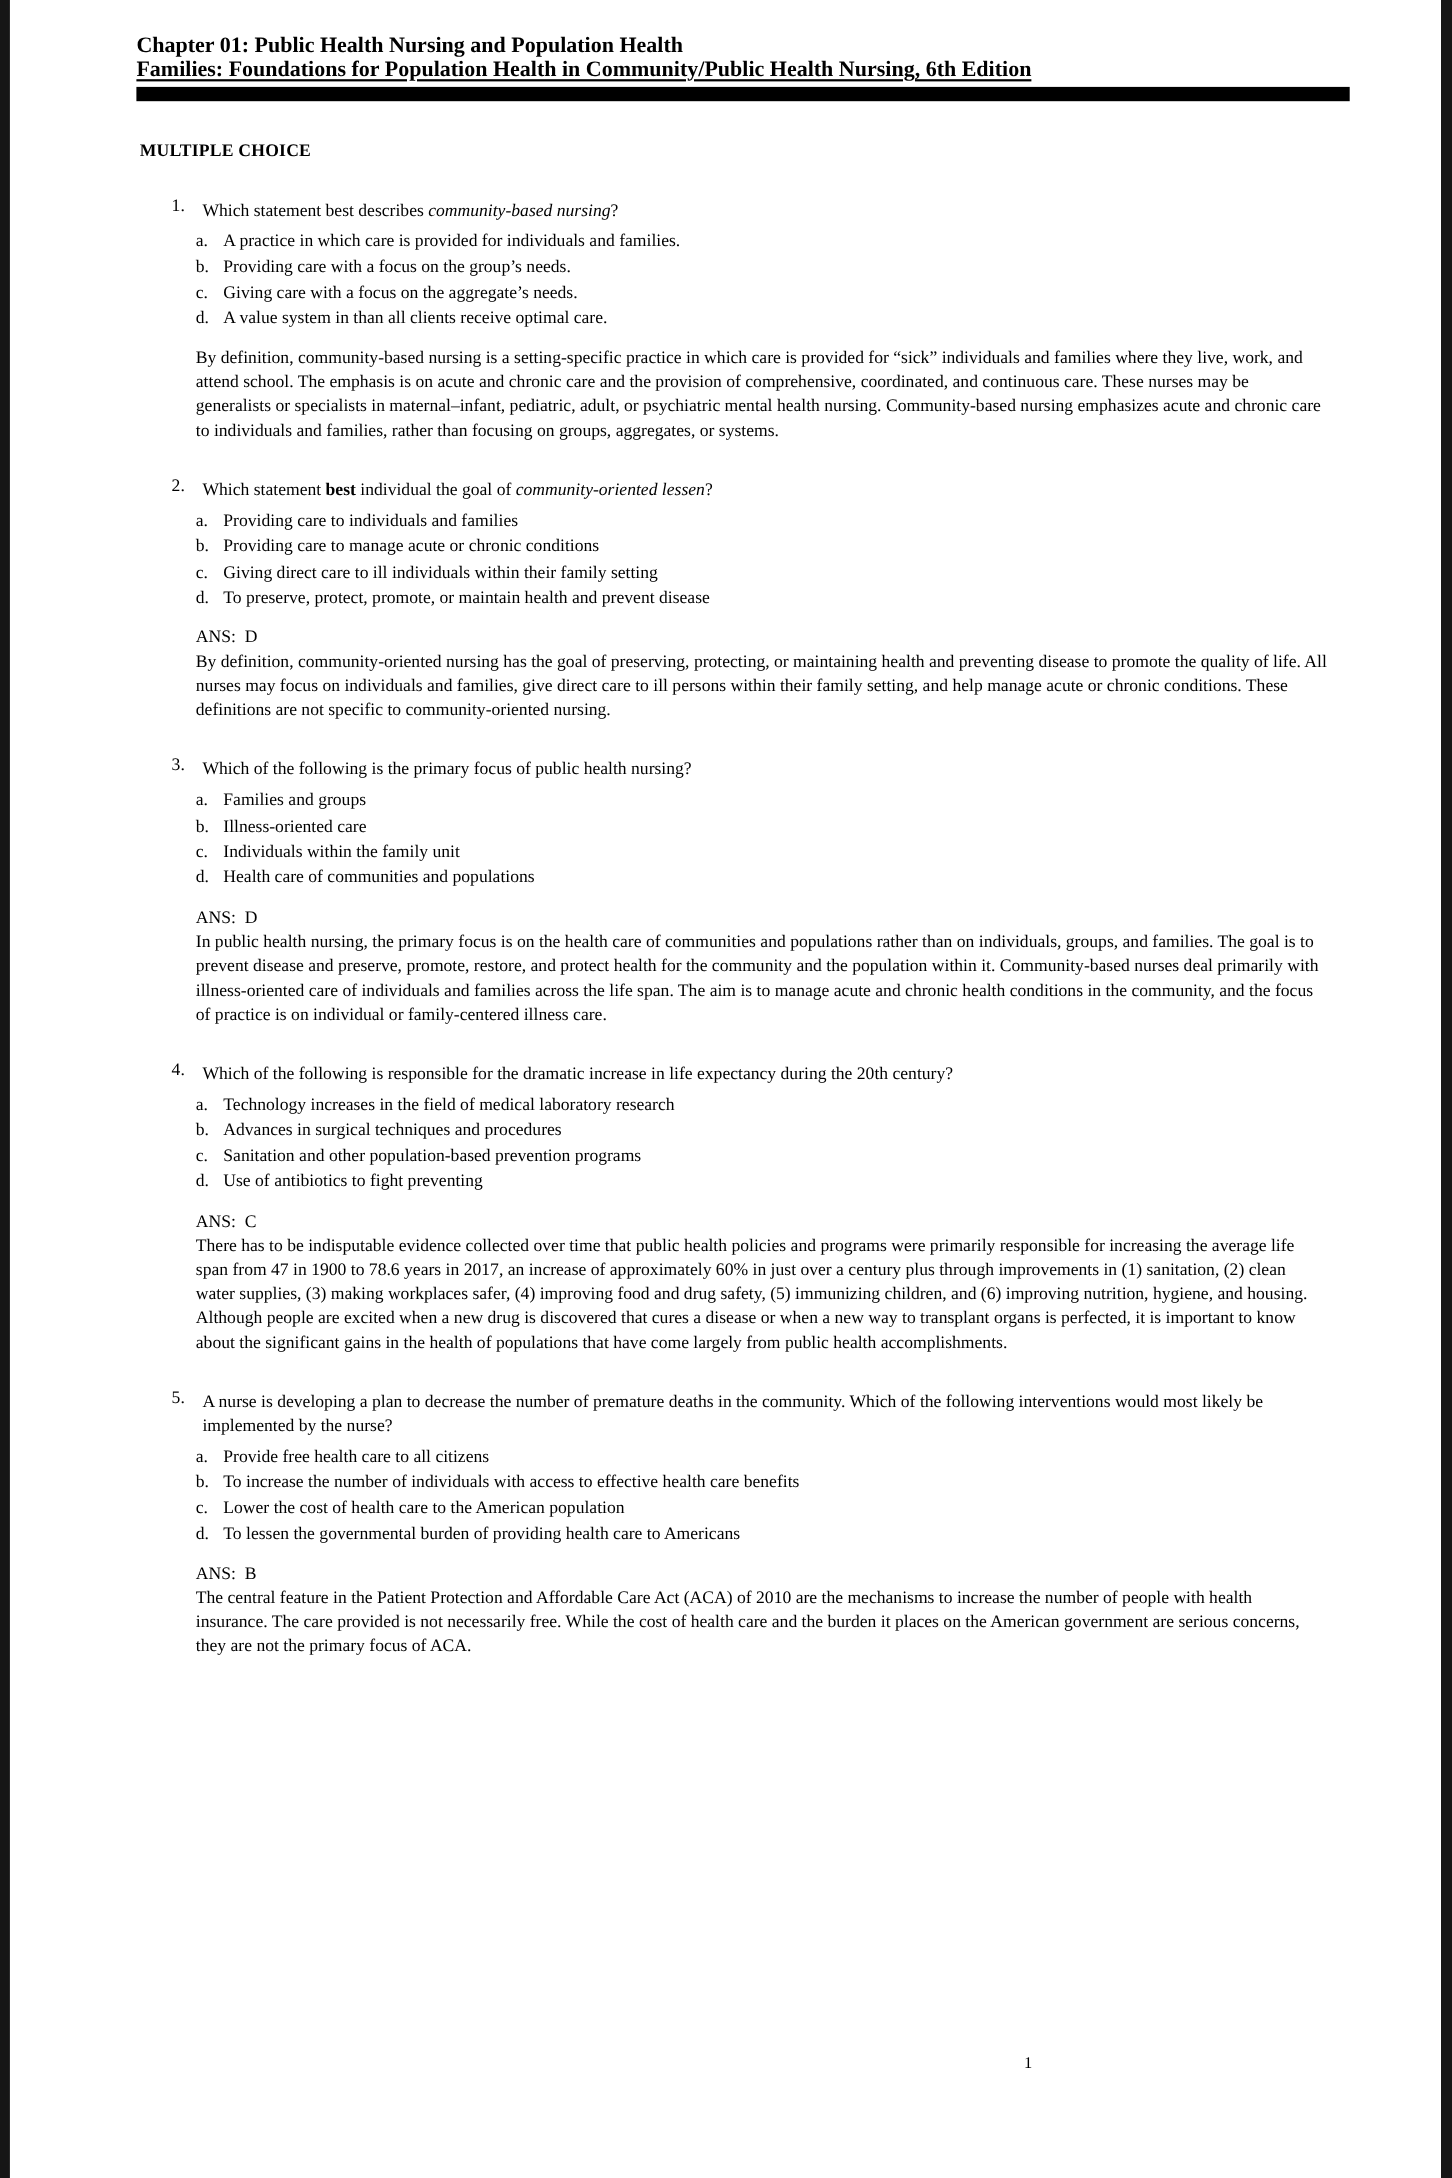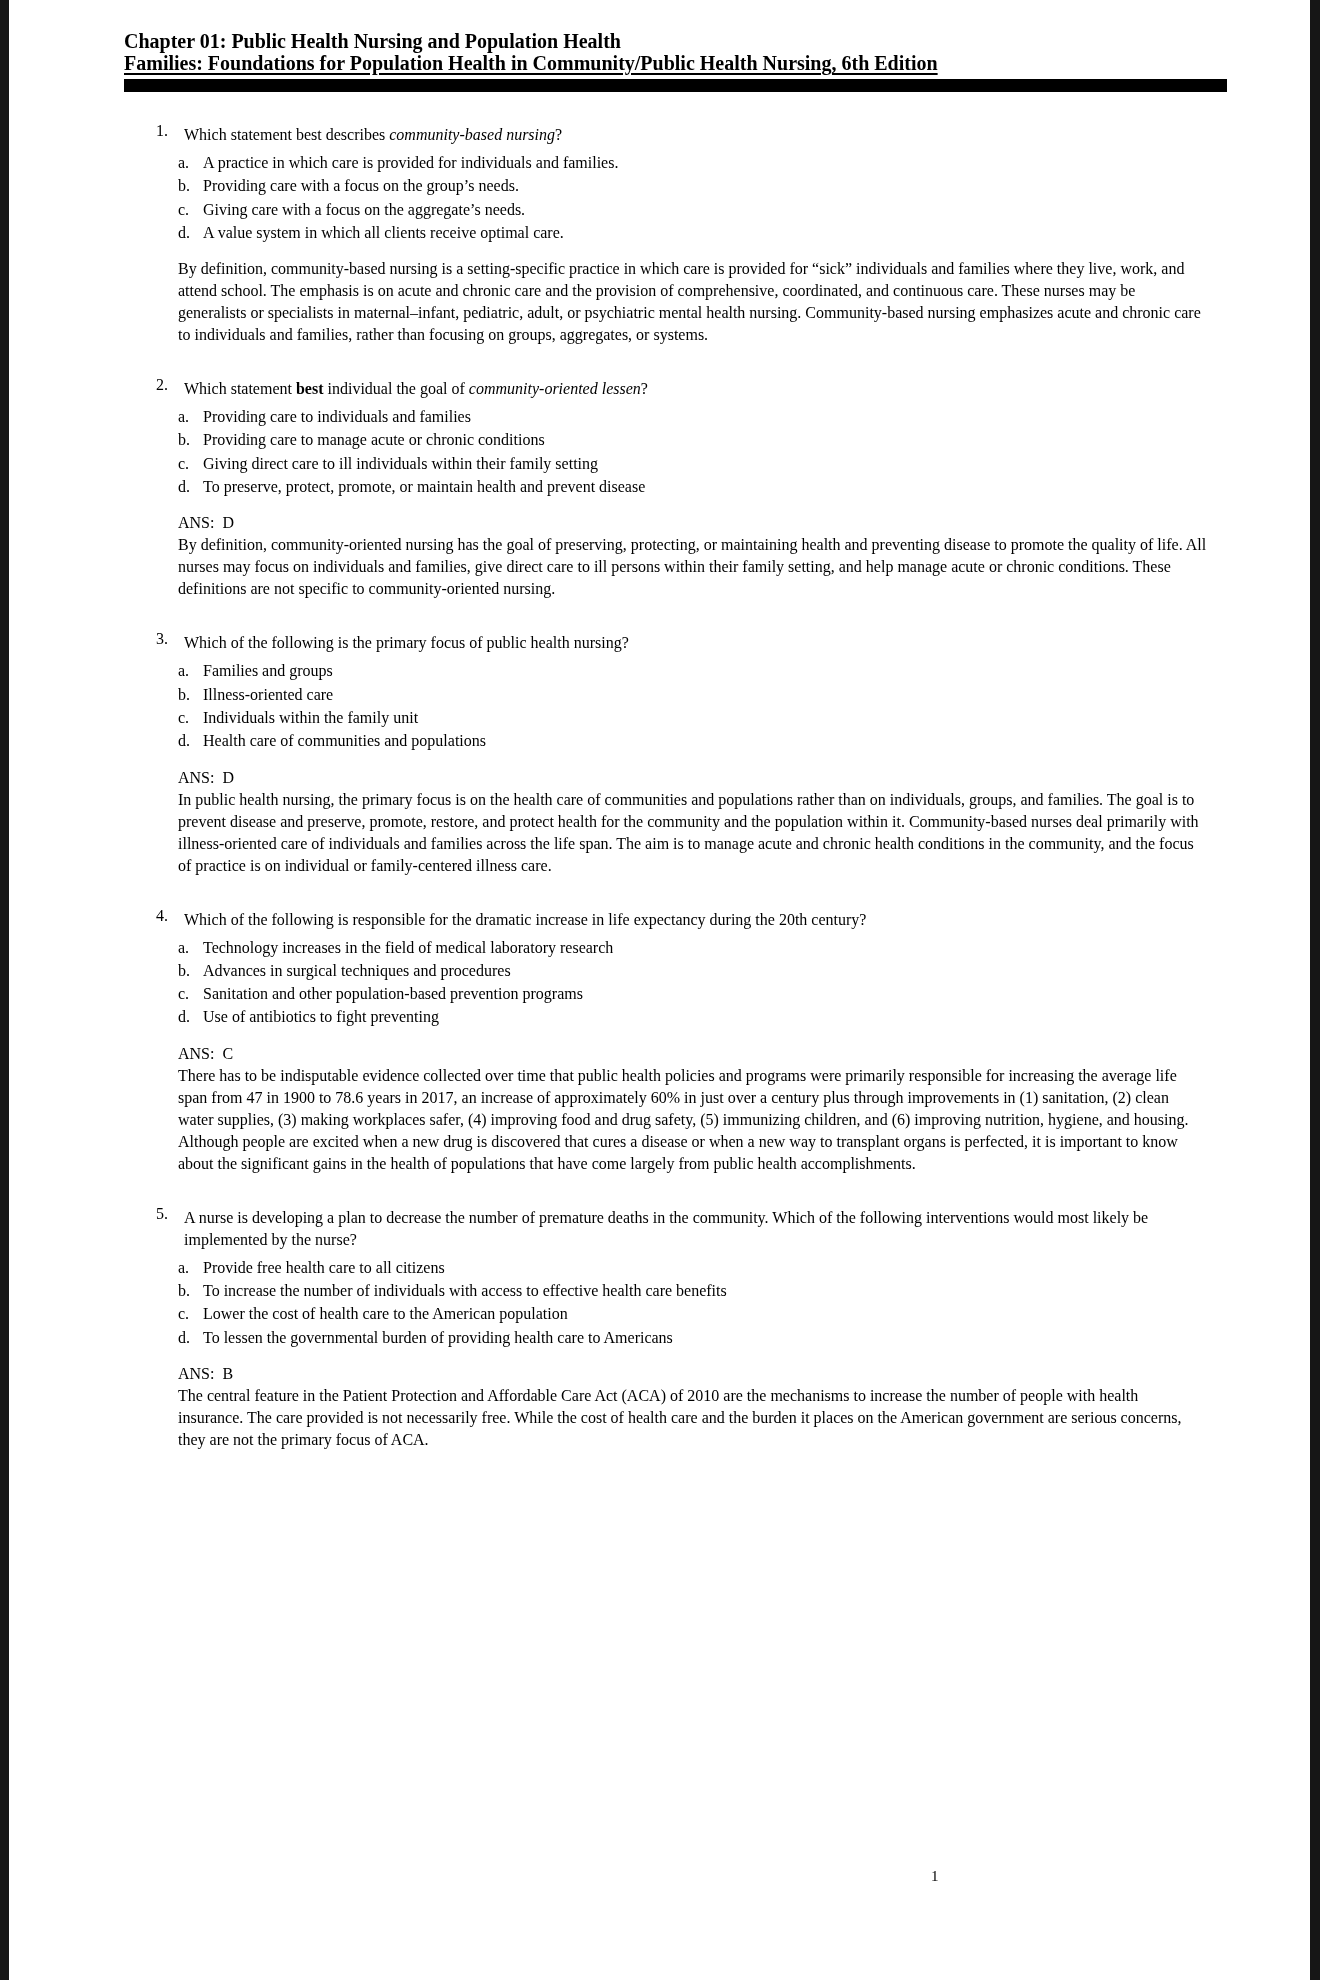--- a/index.html
+++ b/index.html
@@ -80,20 +80,21 @@
 <div class="edge-strip right"></div>
 
 <div class="doc">
 
   <header class="header">
     <div>Chapter 01: Public Health Nursing and Population Health</div>
     <div class="subtitle">Families: Foundations for Population Health in Community/Public Health Nursing, 6th Edition</div>
   </header>
   <div class="header-rule"></div>
 
+  <div class="section-heading">MULTIPLE CHOICE</div>
 
   <main class="questions">
 
     <section class="question">
       <div class="q-row">
         <span class="q-num">1.</span>
         <p class="q-stem"><span>Which statement best describes </span><span class="it">community-based nursing</span><span>?</span></p>
       </div>
       <div class="options">
         <div class="opt">
@@ -103,21 +104,21 @@
         <div class="opt">
           <span class="opt-letter">b.</span>
           <span class="opt-text">Providing care with a focus on the group’s needs.</span>
         </div>
         <div class="opt">
           <span class="opt-letter">c.</span>
           <span class="opt-text">Giving care with a focus on the aggregate’s needs.</span>
         </div>
         <div class="opt">
           <span class="opt-letter">d.</span>
-          <span class="opt-text">A value system in which all clients receive optimal care.</span>
+          <span class="opt-text">A value system in than all clients receive optimal care.</span>
         </div>
       </div>
       <div class="ans">
         <p class="rationale">By definition, community-based nursing is a setting-specific practice in which care is provided for “sick” individuals and families where they live, work, and attend school. The emphasis is on acute and chronic care and the provision of comprehensive, coordinated, and continuous care. These nurses may be generalists or specialists in maternal–infant, pediatric, adult, or psychiatric mental health nursing. Community-based nursing emphasizes acute and chronic care to individuals and families, rather than focusing on groups, aggregates, or systems.</p>
       </div>
     </section>
 
     <section class="question">
       <div class="q-row">
         <span class="q-num">2.</span>

